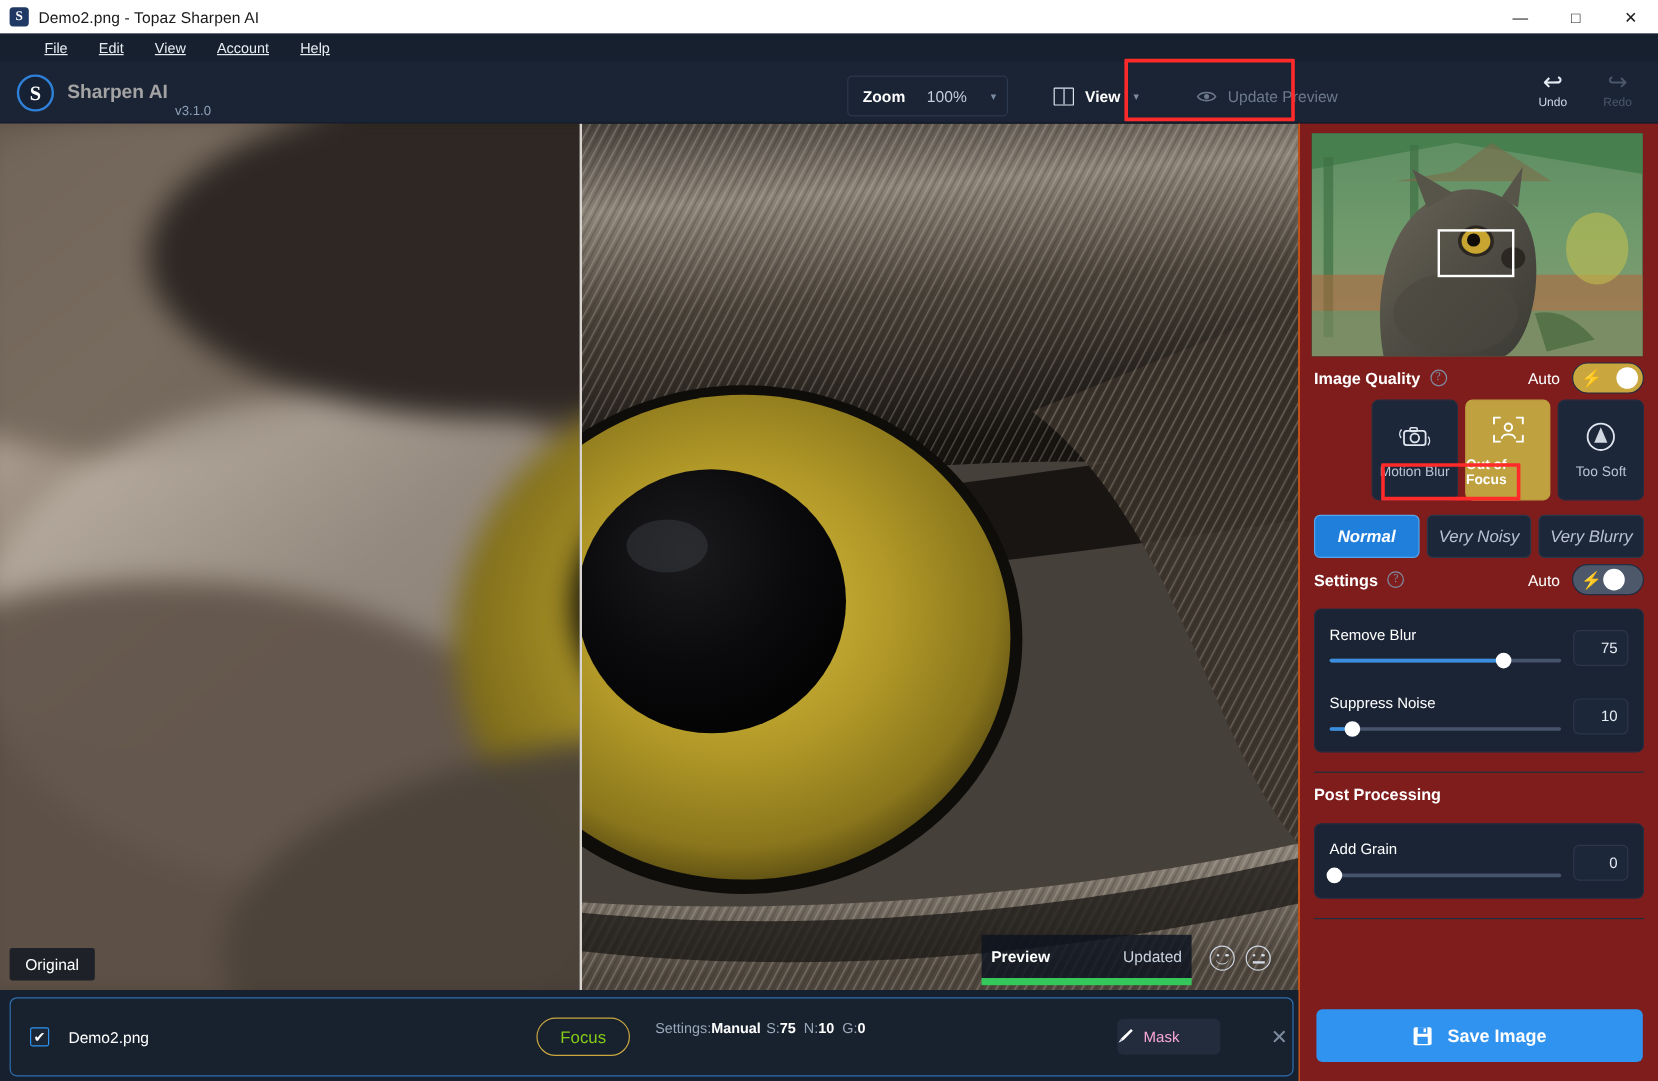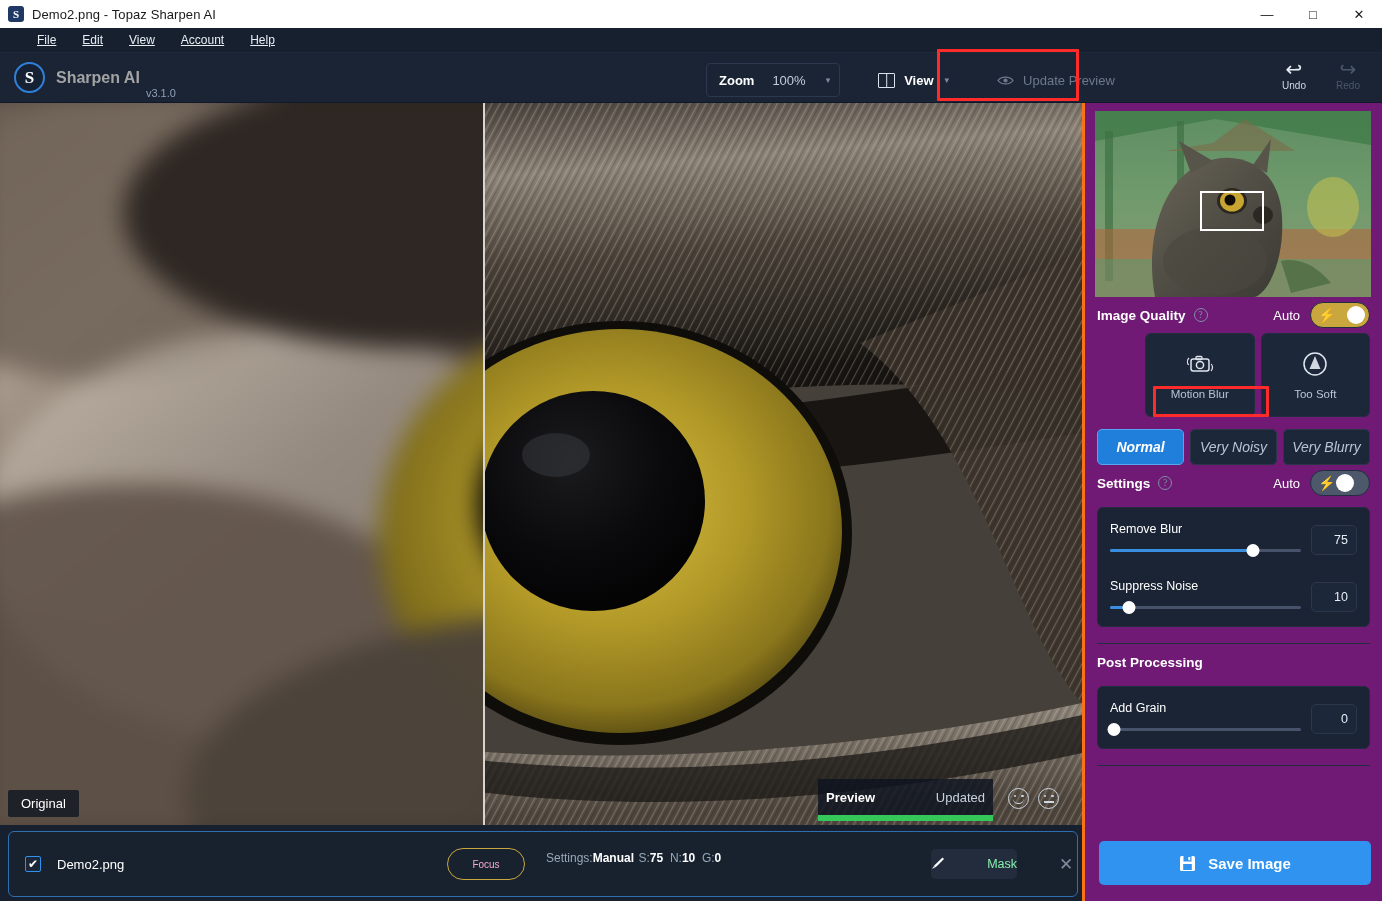--- a/index.html
+++ b/index.html
@@ -175,21 +175,21 @@
     border-bottom: 1.6px solid #cfd7e3; border-radius: 0 0 8px 8px;
   }
   .face.neutral .m {
     position: absolute; left: 4.5px; right: 4.5px; top: 12px; height: 1.6px;
     background: #cfd7e3;
   }
 
   
   .rpanel {
     position: absolute; left: 1082px; top: 103px; width: 300px; height: 798px;
-    background: #701a75; border-left: 3px solid #f97316;
+    background: #7f1d1d; border-left: 1px solid #f97316;
   }
   .navigator {
     margin: 8px 10px 0 10px; width: 276px; height: 186px;
     position: relative; overflow: hidden; background: #2f4a36;
   }
   .nav-scene { position: absolute; inset: 0; }
   .nav-viewport {
     position: absolute; left: 105px; top: 80px; width: 64px; height: 40px;
     border: 2.5px solid #ffffff; z-index: 4;
   }
@@ -296,32 +296,32 @@
     width: 16px; height: 16px; margin-left: 16px;
     border: 1.6px solid #2f93ef; border-radius: 2px; background: #1b2736;
     display: flex; align-items: center; justify-content: center;
     color: #ffffff; font-size: 12px; line-height: 12px;
   }
   .file-name { margin-left: 16px; font-size: 13px; color: #ffffff; }
   .focus-pill {
     position: absolute; left: 438px; width: 78px; height: 32px;
     border: 1.4px solid #c9a63e; border-radius: 16px;
     display: flex; align-items: center; justify-content: center;
-    color: #f9a8d4; font-size: 10px;
+    color: #84cc16; font-size: 14px;
   }
   .settings-info { position: absolute; left: 537px; top: 16px; }
   .settings-info .l1 { font-size: 12px; color: #9aa7b8; }
   .settings-info .l1 b { color: #ffffff; font-weight: 600; }
   .settings-info .l2 { font-size: 12px; color: #9aa7b8; margin-top: 5px; }
   .settings-info .l2 b { color: #ffffff; font-weight: 600; }
   .mask-btn {
     position: absolute; left: 922px; width: 86px; height: 30px;
     border-radius: 5px; background: #222c3d;
-    display: flex; align-items: center; justify-content: space-between; gap: 8px;
-    color: #86efac; font-size: 12.5px;
+    display: flex; align-items: center; justify-content: flex-start; gap: 8px;
+    color: #f9a8d4; font-size: 12.5px;
   }
   .x-btn {
     position: absolute; left: 1046px; width: 22px; height: 22px;
     display: flex; align-items: center; justify-content: center;
     color: #7e8b9e; font-size: 17px;
   }
 </style>
 </head>
 <body>
 
@@ -555,20 +555,30 @@
               <rect x="6" y="7" width="18" height="12" rx="2.2" fill="none" stroke="#dfe6ef" stroke-width="1.5"></rect>
               <rect x="11" y="4.5" width="6" height="3" rx="1" fill="none" stroke="#dfe6ef" stroke-width="1.3"></rect>
               <circle cx="15" cy="13" r="3.6" fill="none" stroke="#dfe6ef" stroke-width="1.5"></circle>
               <path d="M4 6 C2 8, 2 11, 3.6 13" fill="none" stroke="#dfe6ef" stroke-width="1.2"></path>
               <path d="M26.2 12 C27.8 14, 27.6 17, 26 19" fill="none" stroke="#dfe6ef" stroke-width="1.2"></path>
             </svg>
           </span>
           <span class="q-lbl">Motion Blur</span>
         </div>
 
+        <div class="q-card active">
+          <span class="q-icon">
+            <svg width="30" height="26" viewBox="0 0 30 26">
+              <path d="M3 8 V3 H8 M22 3 H27 V8 M27 18 V23 H22 M8 23 H3 V18" fill="none" stroke="#ffffff" stroke-width="1.6" stroke-linecap="round"></path>
+              <circle cx="15" cy="11" r="3.1" fill="none" stroke="#ffffff" stroke-width="1.6"></circle>
+              <path d="M9.5 20 C10.5 16, 19.5 16, 20.5 20" fill="none" stroke="#ffffff" stroke-width="1.6" stroke-linecap="round"></path>
+            </svg>
+          </span>
+          <span class="q-lbl">Out of Focus</span>
+        </div>
 
         <div class="q-card">
           <span class="q-icon">
             <svg width="28" height="26" viewBox="0 0 28 26">
               <circle cx="14" cy="13" r="11" fill="none" stroke="#dfe6ef" stroke-width="1.5"></circle>
               <path d="M14 5 L19.5 18 H8.5 Z" fill="#dfe6ef" opacity=".92"></path>
             </svg>
           </span>
           <span class="q-lbl">Too Soft</span>
         </div>

